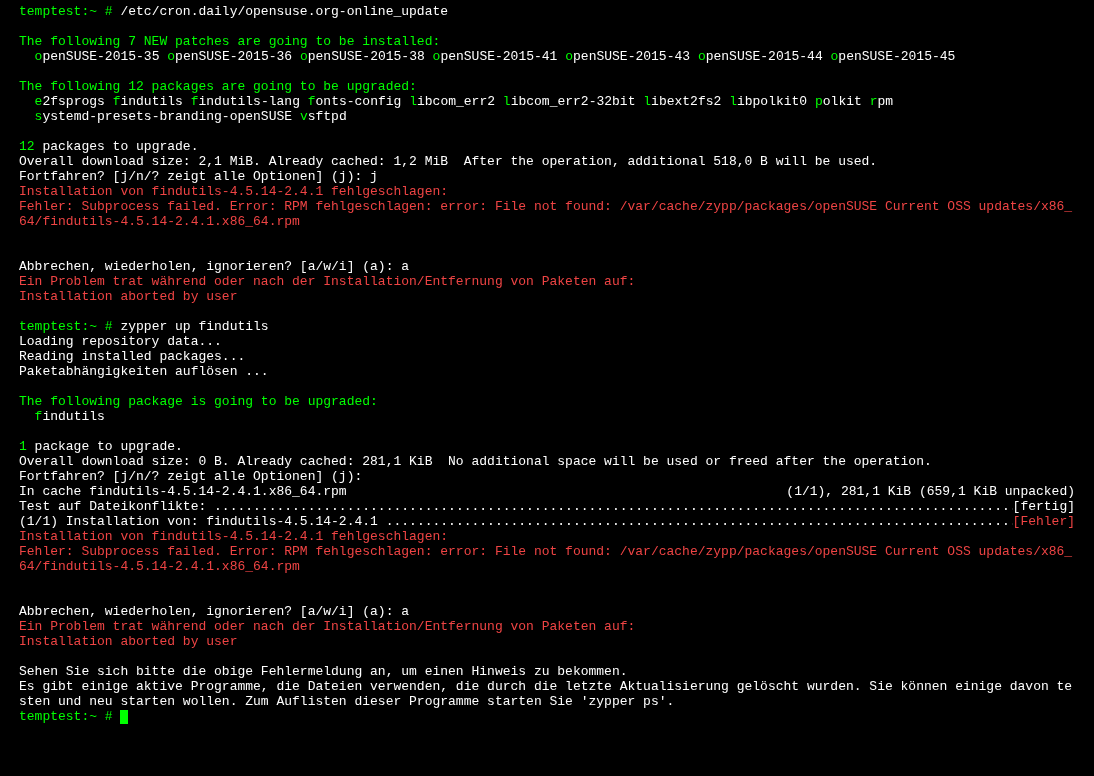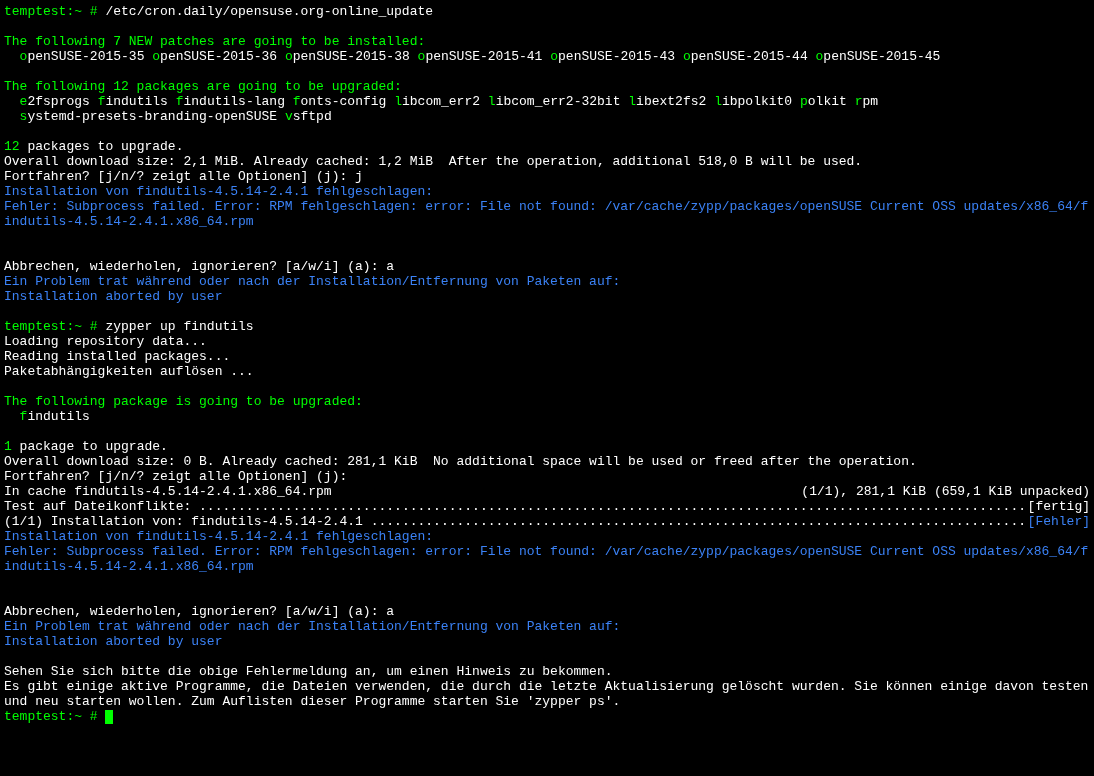--- a/index.html
+++ b/index.html
@@ -8,26 +8,26 @@
     background: #000;
     color: #fff;
     font-family: "Courier New", monospace;
     font-size: 13px;
     line-height: 15px;
     width: 1094px;
     height: 776px;
     overflow: hidden;
   }
   .terminal {
-    padding: 4px 4px;
+    padding: 4px 19px;
     white-space: pre-wrap;
     word-break: break-all;
   }
   .green { color: #00ff00; }
-  .darkred { color: #3b82f6; }
+  .darkred { color: #ef4444; }
   .white { color: #ffffff; }
   .cursor {
     display: inline-block;
     width: 8px;
     height: 14px;
     background: #00ff00;
     vertical-align: middle;
   }
 </style>
 </head>

